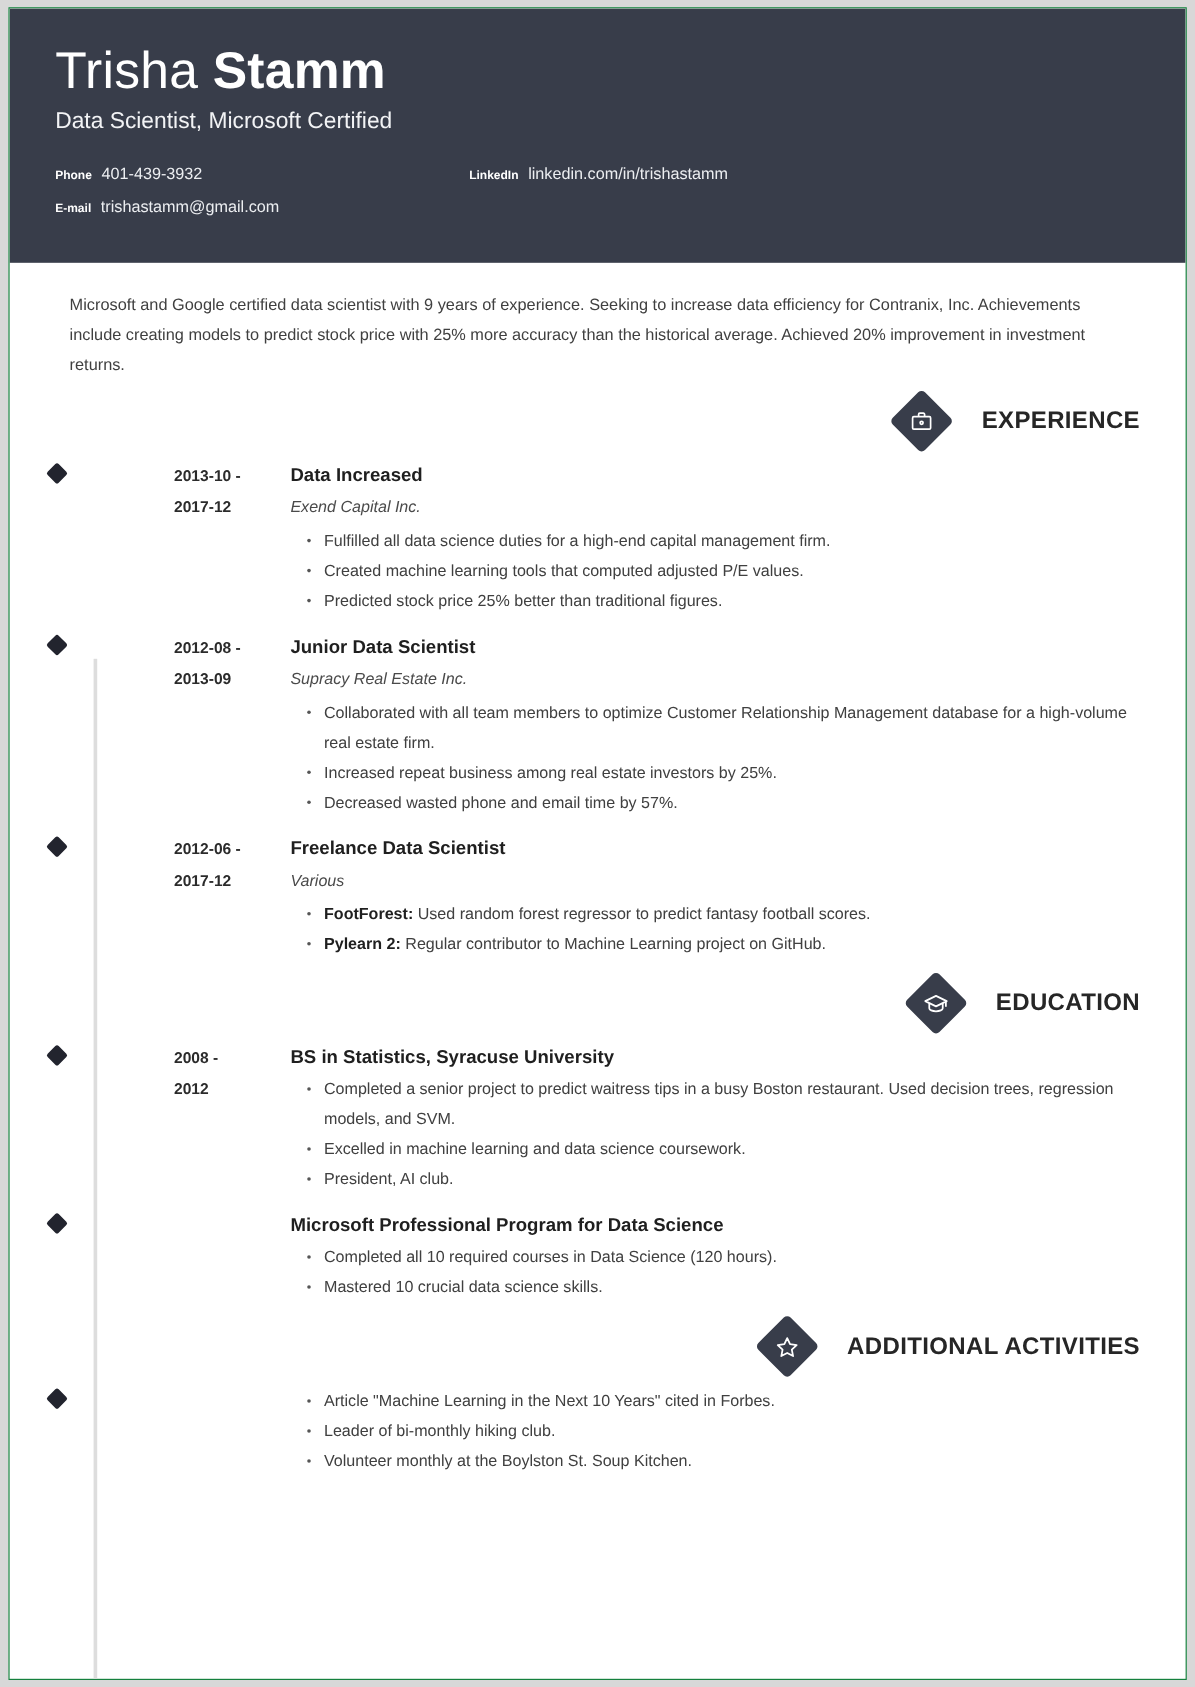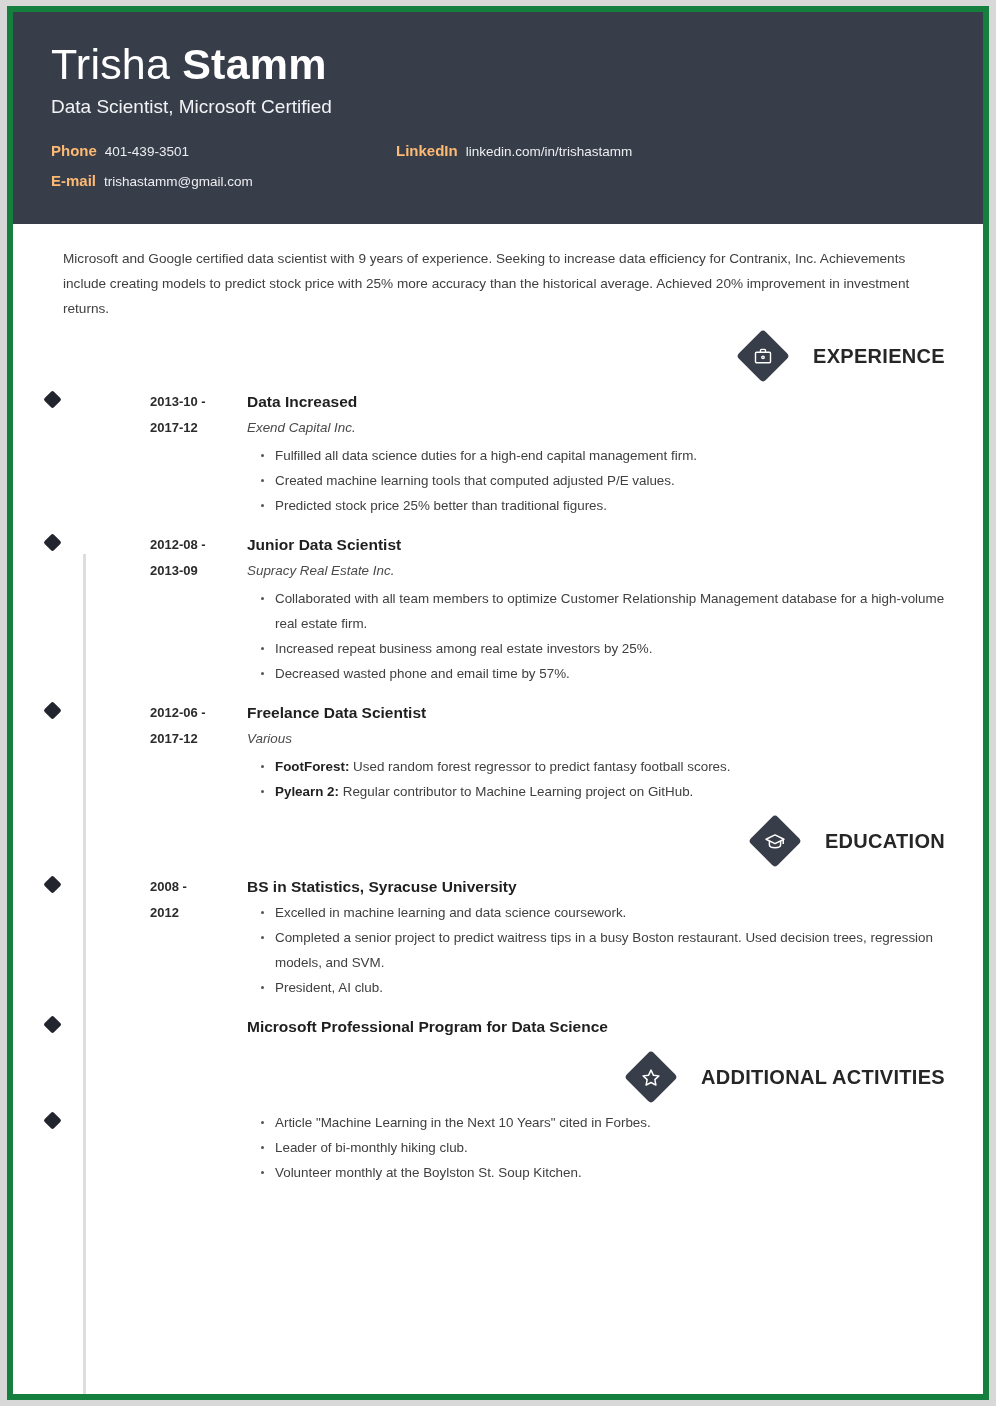--- a/index.html
+++ b/index.html
@@ -14,21 +14,21 @@
     height:1406px;
     box-sizing:border-box;
     padding:6px 7px 6px 7px;
     background:#d8d8d8;
   }
   .sheet{
     position:relative;
     width:982px;
     height:1394px;
     background:#ffffff;
-    border:6px solid #15803d;
+    border:1px solid #15803d;
     box-sizing:border-box;
     overflow:hidden;
   }
 
   
   .header{
     background:#383d4a;
     padding:26px 38px 24px 38px;
     color:#ffffff;
     box-sizing:border-box;
@@ -51,23 +51,23 @@
     margin:0 0 22px 0;
   }
   .contact-row{
     display:flex;
     align-items:baseline;
     margin-bottom:13px;
   }
   .contact-cell{display:flex;align-items:baseline;}
   .contact-cell.col1{width:345px;flex:0 0 345px;}
   .contact-label{
-    font-size:15px;
+    font-size:10px;
     font-weight:700;
-    color:#fdba74;
+    color:#ffffff;
     margin-right:8px;
     white-space:nowrap;
   }
   .contact-value{
     font-size:13.5px;
     font-weight:400;
     color:#eceef1;
     white-space:nowrap;
   }
 
@@ -199,21 +199,21 @@
 <div class="page">
   <div class="sheet">
 
     <div class="header">
       <h1 class="name"><span>Trisha </span><span class="last">Stamm</span></h1>
       <div class="subtitle">Data Scientist, Microsoft Certified</div>
 
       <div class="contact-row">
         <div class="contact-cell col1">
           <span class="contact-label">Phone</span>
-          <span class="contact-value">401-439-3501</span>
+          <span class="contact-value">401-439-3932</span>
         </div>
         <div class="contact-cell">
           <span class="contact-label">LinkedIn</span>
           <span class="contact-value">linkedin.com/in/trishastamm</span>
         </div>
       </div>
 
       <div class="contact-row">
         <div class="contact-cell col1">
           <span class="contact-label">E-mail</span>
@@ -296,34 +296,38 @@
           </div>
           <div class="entry">
             <span class="marker"></span>
             <div class="dates">
               <div>2008 -</div>
               <div>2012</div>
             </div>
             <div class="content">
               <div class="entry-title">BS in Statistics, Syracuse University</div>
               <ul class="bullets">
+                <li><span>Completed a senior project to predict waitress tips in a busy Boston restaurant. Used decision trees, regression models, and SVM.</span></li>
                 <li><span>Excelled in machine learning and data science coursework.</span></li>
-                <li><span>Completed a senior project to predict waitress tips in a busy Boston restaurant. Used decision trees, regression models, and SVM.</span></li>
                 <li><span>President, AI club.</span></li>
               </ul>
             </div>
           </div>
           <div class="entry">
             <span class="marker"></span>
             <div class="dates">
               <div></div>
               <div></div>
             </div>
             <div class="content">
               <div class="entry-title">Microsoft Professional Program for Data Science</div>
+              <ul class="bullets">
+                <li><span>Completed all 10 required courses in Data Science (120 hours).</span></li>
+                <li><span>Mastered 10 crucial data science skills.</span></li>
+              </ul>
             </div>
           </div>
           <div class="spacer-lg"></div>
           <div class="section-head">
             <div class="sec-diamond">
               <svg width="21" height="21" viewBox="0 0 24 24" fill="none" stroke="#ffffff" stroke-width="1.7" stroke-linejoin="round">
                 <path d="M12 3.3l2.7 5.8 6.3.8-4.6 4.3 1.2 6.2L12 17.5l-5.6 2.9 1.2-6.2L3 9.9l6.3-.8z"></path>
               </svg>
             </div>
             <div class="section-title">ADDITIONAL ACTIVITIES</div>

